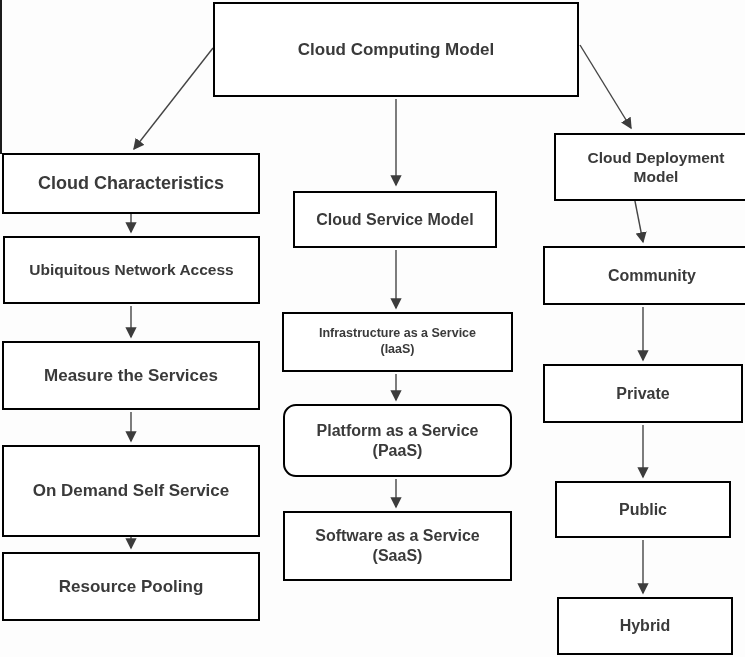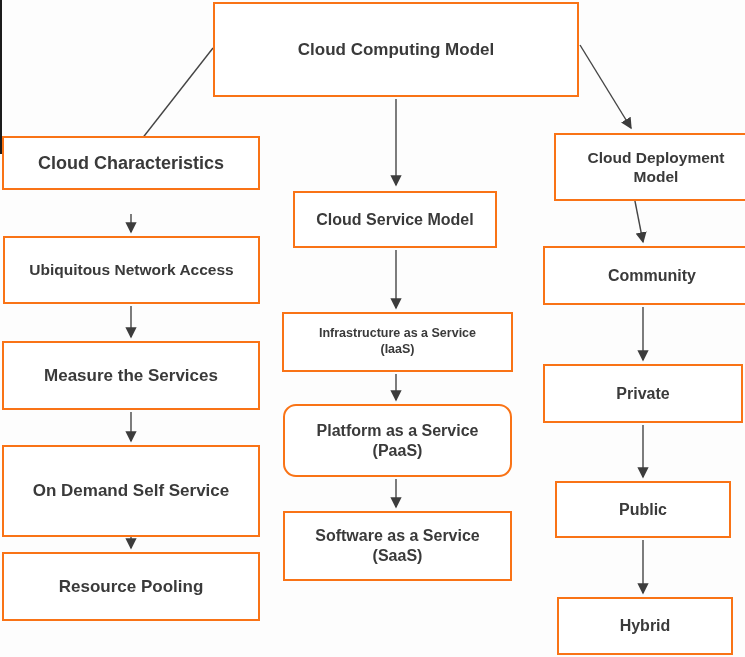--- a/index.html
+++ b/index.html
@@ -1,27 +1,27 @@
 <!DOCTYPE html>
 <html><head>
 <meta charset="utf-8">
 <style>
   * { margin:0; padding:0; box-sizing:border-box; }
   html,body { width:745px; height:657px; }
   body { font-family:"Liberation Sans", sans-serif; background:#ffffff; }
   .canvas { position:relative; width:745px; height:657px; background:#fdfdfd; overflow:hidden; }
 
   .nbox {
-    position:absolute; background:#ffffff; border:2px solid #f97316;
+    position:absolute; background:#ffffff; border:2px solid #000000;
     display:flex; flex-direction:column; align-items:center; justify-content:center;
     text-align:center; color:#3a3a3a; font-weight:600; line-height:1.25;
   }
 
   #box-root        { left:213px; top:2px;   width:366px; height:95px; font-size:17px; }
-  #box-char-header { left:2px;   top:136px; width:258px; height:54px; font-size:18px; }
+  #box-char-header { left:2px;   top:153px; width:258px; height:61px; font-size:18px; }
   #box-char-1      { left:3px;   top:236px; width:257px; height:68px; font-size:15.5px; }
   #box-char-2      { left:2px;   top:341px; width:258px; height:69px; font-size:17px; }
   #box-char-3      { left:2px;   top:445px; width:258px; height:92px; font-size:17px; }
   #box-char-4      { left:2px;   top:552px; width:258px; height:69px; font-size:17px;justify-content:center; }
 
   #box-svc-header  { left:293px; top:191px; width:204px; height:57px; font-size:16px; }
   #box-svc-1       { left:282px; top:312px; width:231px; height:60px; font-size:12.5px; }
   #box-svc-2       { left:283px; top:404px; width:229px; height:73px; font-size:16px;border-radius:13px; }
   #box-svc-3       { left:283px; top:511px; width:229px; height:70px; font-size:16px; }
 

